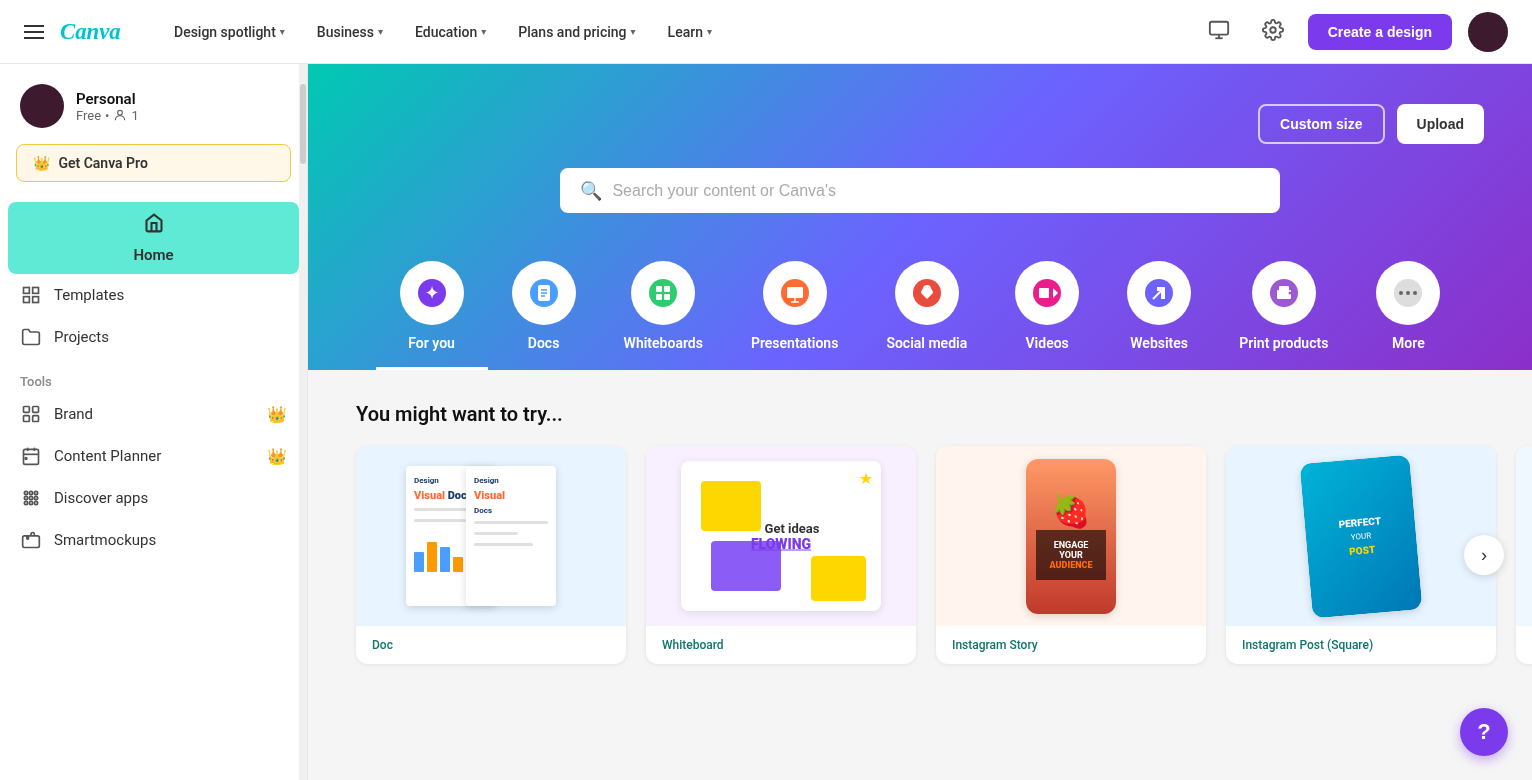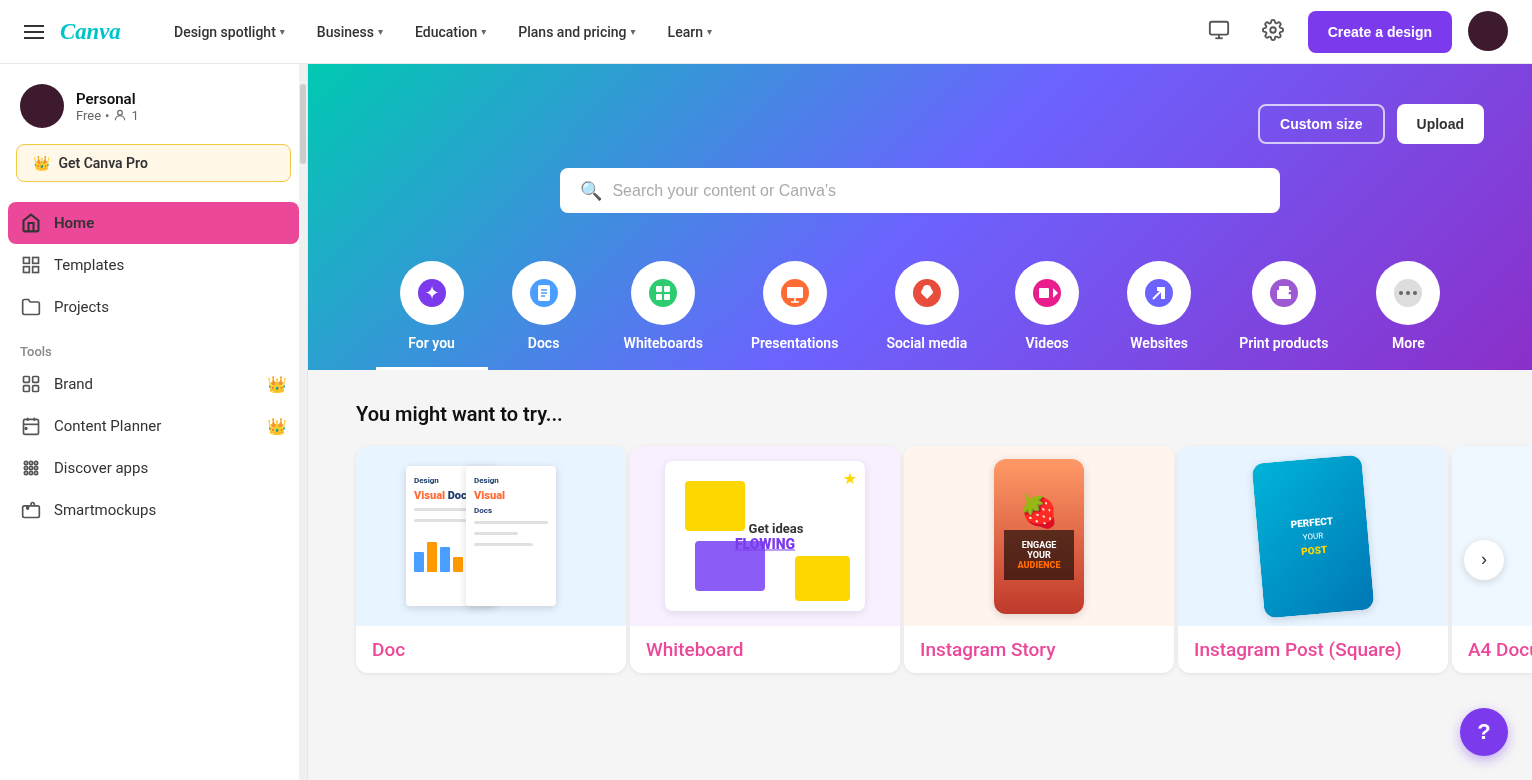--- a/index.html
+++ b/index.html
@@ -14,21 +14,21 @@
     .nav-hamburger span { display: block; width: 20px; height: 2px; background: #333; }
     .nav-logo { margin-right: 32px; cursor: pointer; }
     .nav-logo svg { width: 70px; height: 28px; }
     .nav-links { display: flex; gap: 8px; flex: 1; }
     .nav-link {
       display: flex; align-items: center; gap: 4px; padding: 8px 12px;
       color: #333; font-size: 14px; font-weight: 500; cursor: pointer; border-radius: 6px;
       text-decoration: none;
     }
     .nav-link-chevron { font-size: 10px; color: #666; }
-    .nav-actions { display: flex; gap: 16px; margin-left: auto; }
+    .nav-actions { display: flex; align-items: center; gap: 16px; margin-left: auto; }
     .nav-icon-btn { cursor: pointer; color: #555; padding: 8px; border-radius: 6px; }
     .nav-create-btn {
       background: #7c3aed; color: #fff; border: none; padding: 10px 20px;
       border-radius: 8px; font-size: 14px; font-weight: 600; cursor: pointer;
     }
     .nav-avatar {
       width: 40px; height: 40px; border-radius: 50%; background: #3d1a2e;
       cursor: pointer; overflow: hidden; display: flex; align-items: center; justify-content: center;
     }
 
@@ -57,21 +57,21 @@
     .sidebar-pro-btn {
       margin: 4px 16px 16px; background: #fff8e8; border: 1px solid #f5c842;
       border-radius: 8px; padding: 10px 16px; display: flex; align-items: center; gap: 8px;
       cursor: pointer; font-size: 14px; font-weight: 600; color: #333;
     }
     .sidebar-nav { padding: 4px 8px; }
     .sidebar-nav-item {
       display: flex; align-items: center; gap: 12px; padding: 10px 12px;
       border-radius: 8px; cursor: pointer; color: #333; font-size: 15px;
     }
-    .sidebar-nav-item.active { background: #ec4899; font-weight: 600; }
+    .sidebar-nav-item.active { background: #5eead4; font-weight: 600; flex-direction: column; }
     .sidebar-nav-icon { width: 22px; height: 22px; display: flex; align-items: center; justify-content: center; color: #555; }
     .sidebar-section-label { padding: 12px 20px 4px; font-size: 13px; color: #888; font-weight: 500; }
     .sidebar-tool-item {
       display: flex; align-items: center; gap: 12px; padding: 10px 20px;
       cursor: pointer; color: #333; font-size: 15px;
     }
     .sidebar-tool-badge { margin-left: auto; }
     .crown-icon { color: #f5a623; font-size: 16px; }
 
     
@@ -115,27 +115,27 @@
       width: 64px; height: 64px; border-radius: 50%; background: #fff;
       display: flex; align-items: center; justify-content: center; font-size: 28px;
     }
     .category-label { font-size: 14px; font-weight: 600; white-space: nowrap; }
 
     
     .main-content { padding: 32px 48px; }
     .section-title { font-size: 20px; font-weight: 600; color: #111; margin-bottom: 20px; }
 
     
-    .cards-grid { display: flex; gap: 4px; position: relative; }
+    .cards-grid { display: flex; gap: 20px; position: relative; }
     .card {
       flex: 0 0 270px; background: #fff; border-radius: 12px; overflow: hidden;
       cursor: pointer; box-shadow: 0 1px 4px rgba(0,0,0,0.08);
     }
     .card-thumb { height: 180px; overflow: hidden; display: flex; align-items: center; justify-content: center; background: #f0f0f0; }
-    .card-label { padding: 12px 16px; font-size: 19px; font-weight: 500; color: #ec4899; }
+    .card-label { padding: 12px 16px; font-size: 12px; font-weight: 500; color: #0f766e; }
 
     
     .doc-thumb {
       background: #e8f4ff; width: 100%; height: 100%;
       display: flex; align-items: center; justify-content: center; gap: -20px; position: relative;
     }
     .doc-page {
       width: 90px; height: 140px; background: #fff; border-radius: 4px;
       box-shadow: 0 2px 8px rgba(0,0,0,0.15); position: absolute;
       display: flex; flex-direction: column; padding: 10px 8px; gap: 4px;

